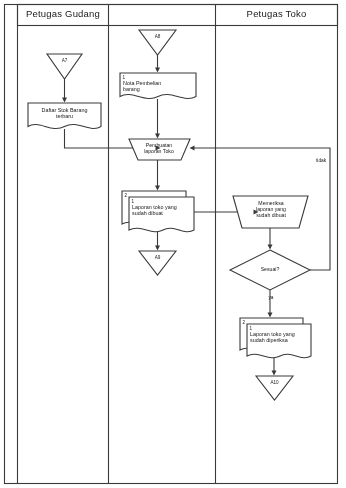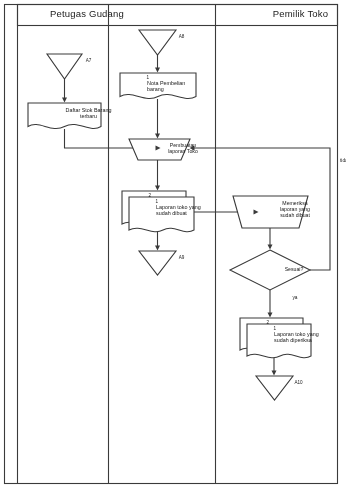--- a/index.html
+++ b/index.html
@@ -1,21 +1,21 @@
 <!DOCTYPE html>
 <html><head>
 <meta charset="utf-8">
 <style>
   html,body{margin:0;padding:0;background:#ffffff;}
   body{width:346px;height:488px;overflow:hidden;
        font-family:"Liberation Sans","DejaVu Sans",sans-serif;color:#1a1a1a;}
   #stage{position:relative;width:346px;height:488px;}
   svg{position:absolute;left:0;top:0;width:346px;height:488px;}
   .lbl{position:absolute;text-align:center;line-height:1.12;color:#1a1a1a;
-       pointer-events:none;white-space:pre-line;padding-left:24px;}
+       pointer-events:none;white-space:pre-line;}
   .hdr{font-size:9.5px;letter-spacing:.2px;}
   .tri{font-size:4.6px;}
   .doc{font-size:5.4px;text-align:left;}
   .docnum{font-size:4.6px;text-align:left;}
   .proc{font-size:5.2px;}
   .dec{font-size:5.2px;}
   .edge{font-size:4.8px;}
 </style>
 </head>
 <body>
@@ -81,21 +81,21 @@
       <path d="M240,318 L303,318 L303,350 C293,356 283,344 272,350 C261,356 250,344 240,350 Z" fill="#fff"></path>
       <path d="M247,324 L311,324 L311,356 C301,362 291,350 280,356 C269,362 258,350 247,356 Z" fill="#fff"></path>
 
       <line x1="274" y1="358" x2="274" y2="373"></line>
       <polygon points="274,375.5 271.5,370.5 276.5,370.5" fill="#3a3a3a" stroke="none"></polygon>
       <polygon points="256,376 293,376 274.5,400" fill="#fff"></polygon>
     </g>
   </svg>
 
   <div class="lbl hdr" style="left:17px;top:9px;width:92px;">Petugas Gudang</div>
-  <div class="lbl hdr" style="left:215px;top:9px;width:123px;">Pemilik Toko</div>
+  <div class="lbl hdr" style="left:215px;top:9px;width:123px;">Petugas Toko</div>
 
   <div class="lbl tri" style="left:47px;top:57.5px;width:35px;">A7</div>
   <div class="lbl doc" style="left:31px;top:107px;width:67px;text-align:center;">Daftar Stok Barang
 terbaru</div>
 
   <div class="lbl tri" style="left:139px;top:33.5px;width:37px;">A8</div>
   <div class="lbl docnum" style="left:122.5px;top:74.5px;width:10px;">1</div>
   <div class="lbl doc" style="left:123px;top:80px;width:70px;">Nota Pembelian
 barang</div>
   <div class="lbl proc" style="left:131px;top:143px;width:56px;">Pembuatan

